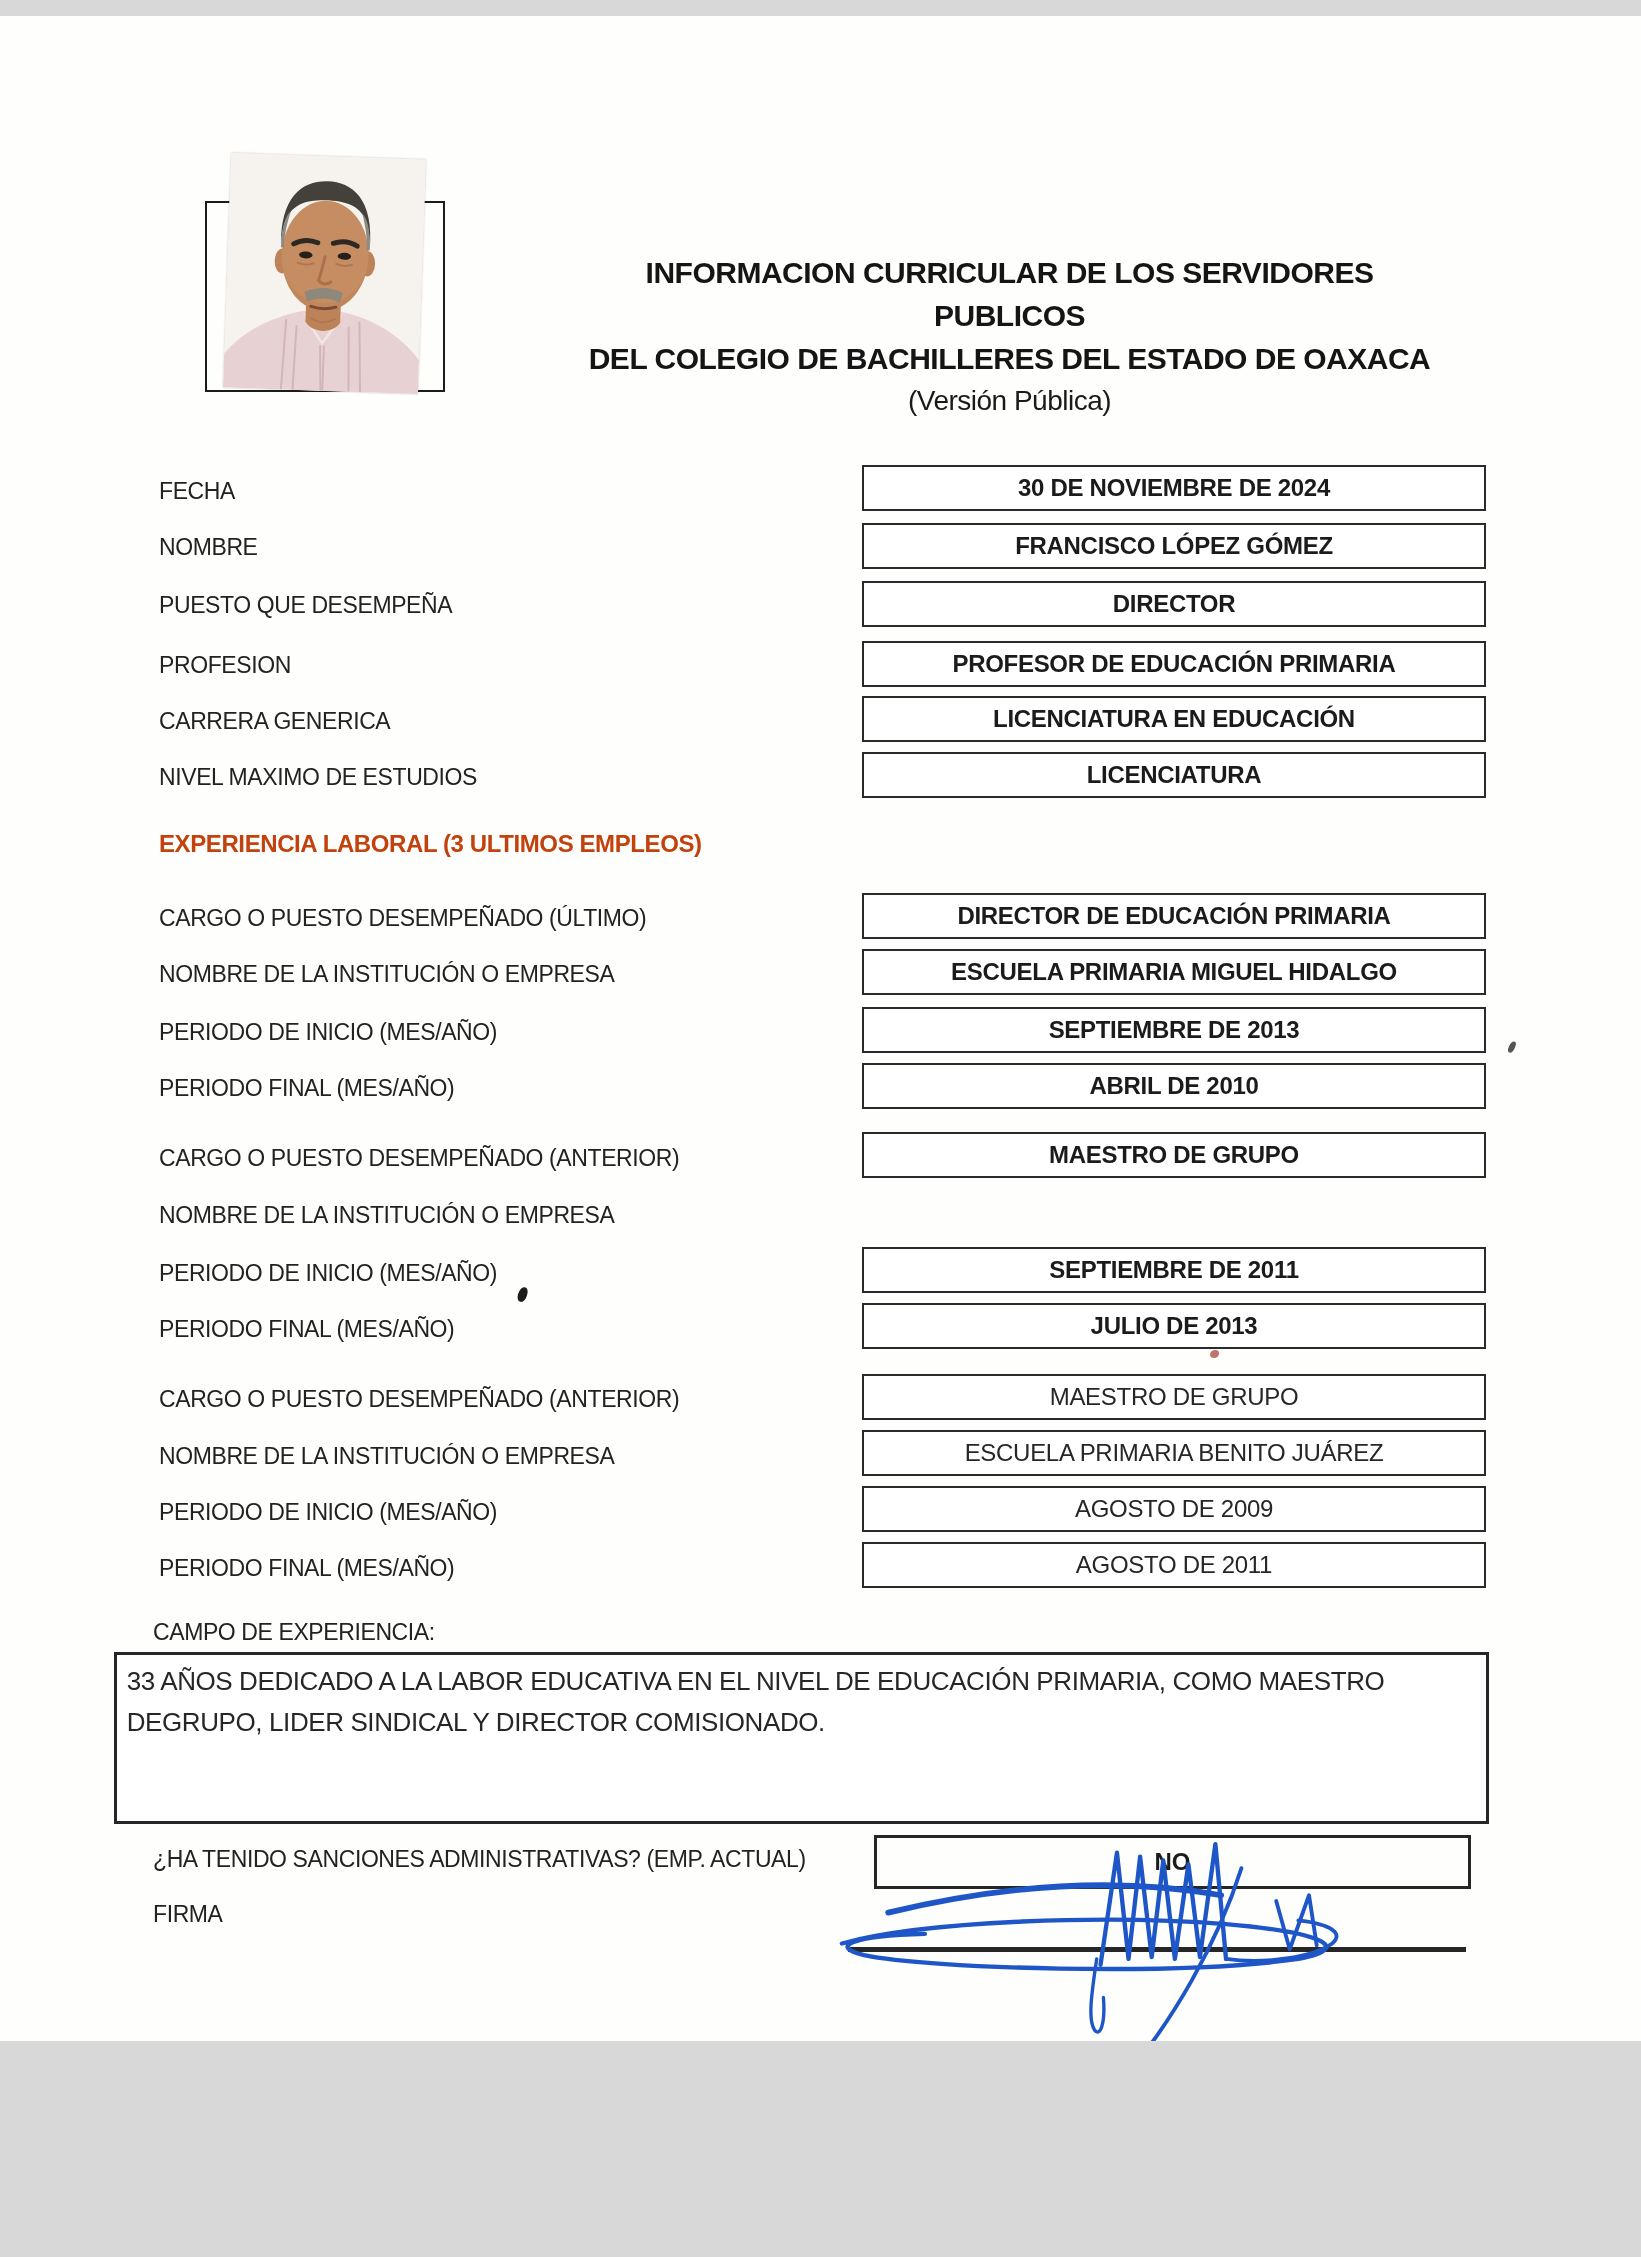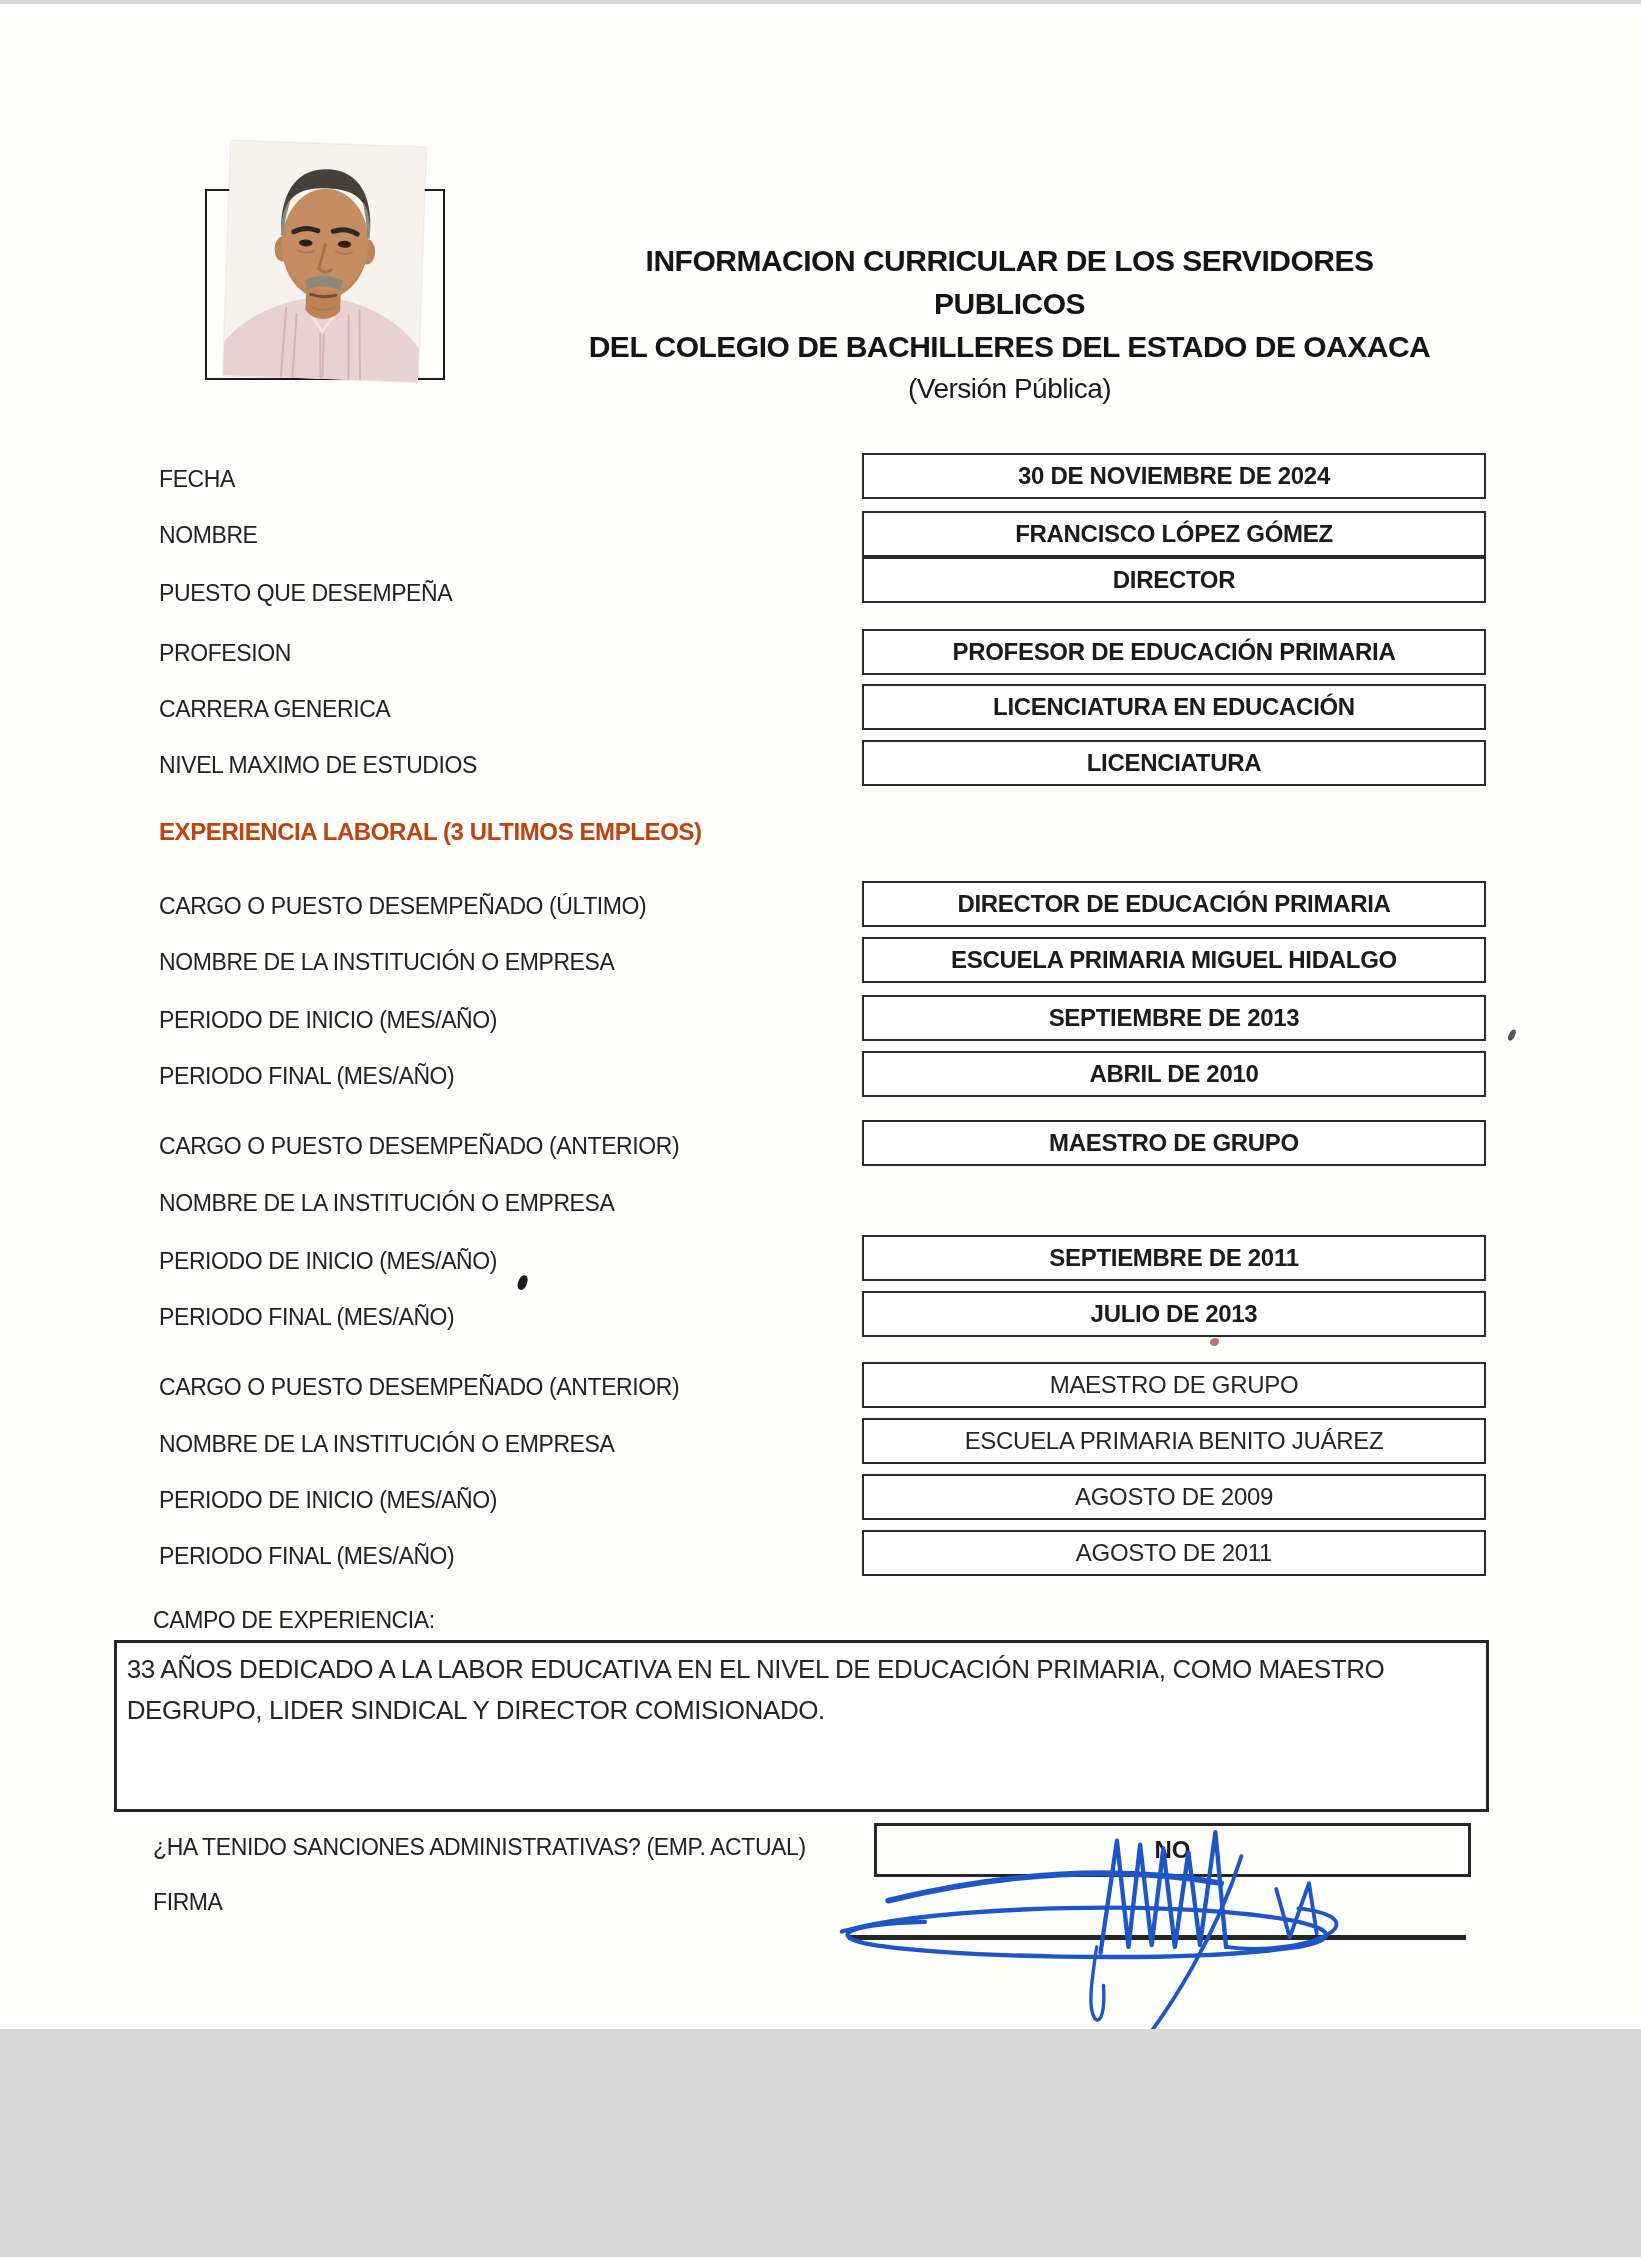--- a/index.html
+++ b/index.html
@@ -4,21 +4,21 @@
 <style>
   html,body{margin:0;padding:0;background:#d8d8d8;}
   .page{
     position:relative;
     width:1641px;height:2025px;
     background:#fefefdf8;
     background-color:#fefefd;
     font-family:"Liberation Sans", sans-serif;
     color:#1f1f1f;
     overflow:hidden;
-    margin:4px auto;
+    margin:16px auto;
   }
   
   .photo-frame{
     position:absolute;left:205px;top:185px;width:236px;height:187px;
     border:2.9px solid #1c1c1c;background:transparent;
   }
   .photo{
     position:absolute;left:227px;top:140px;width:195px;height:235px;
     background:#f6f3ee;
     box-shadow:0 0 1.9px rgba(0,0,0,.25);
@@ -123,21 +123,21 @@
     <div class="title-sub">(Versión Pública)</div>
   </div>
 
   <div class="lbl" style="top:462px">FECHA</div>
   <div class="box" style="top:449px">30 DE NOVIEMBRE DE 2024</div>
 
   <div class="lbl" style="top:518px">NOMBRE</div>
   <div class="box" style="top:507px">FRANCISCO LÓPEZ GÓMEZ</div>
 
   <div class="lbl" style="top:576px">PUESTO QUE DESEMPEÑA</div>
-  <div class="box" style="top:553px">DIRECTOR</div>
+  <div class="box" style="top:565px">DIRECTOR</div>
 
   <div class="lbl" style="top:636px">PROFESION</div>
   <div class="box" style="top:625px">PROFESOR DE EDUCACIÓN PRIMARIA</div>
 
   <div class="lbl" style="top:692px">CARRERA GENERICA</div>
   <div class="box" style="top:680px">LICENCIATURA EN EDUCACIÓN</div>
 
   <div class="lbl" style="top:748px">NIVEL MAXIMO DE ESTUDIOS</div>
   <div class="box" style="top:736px">LICENCIATURA</div>
 

